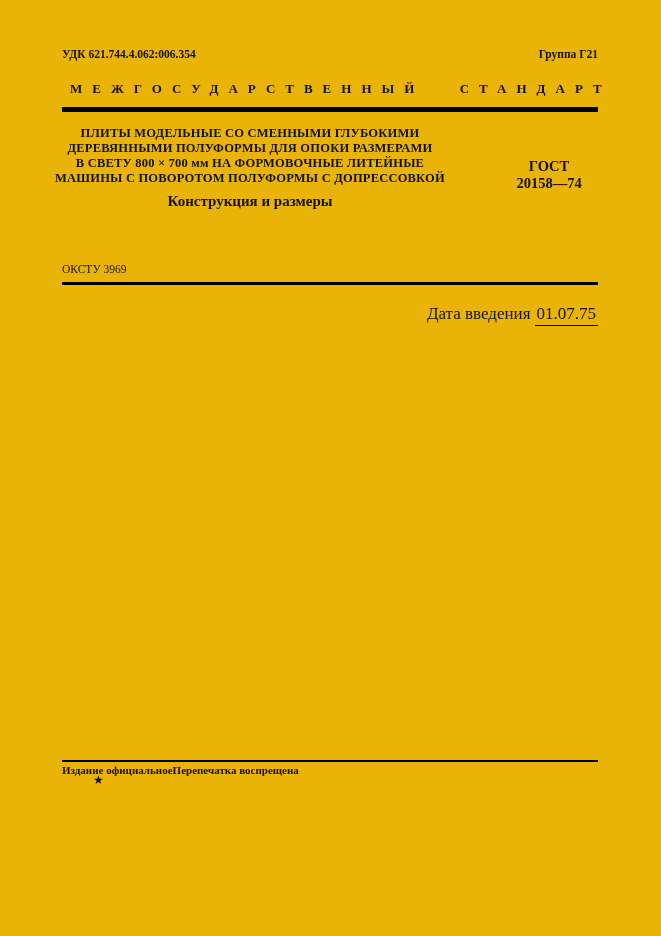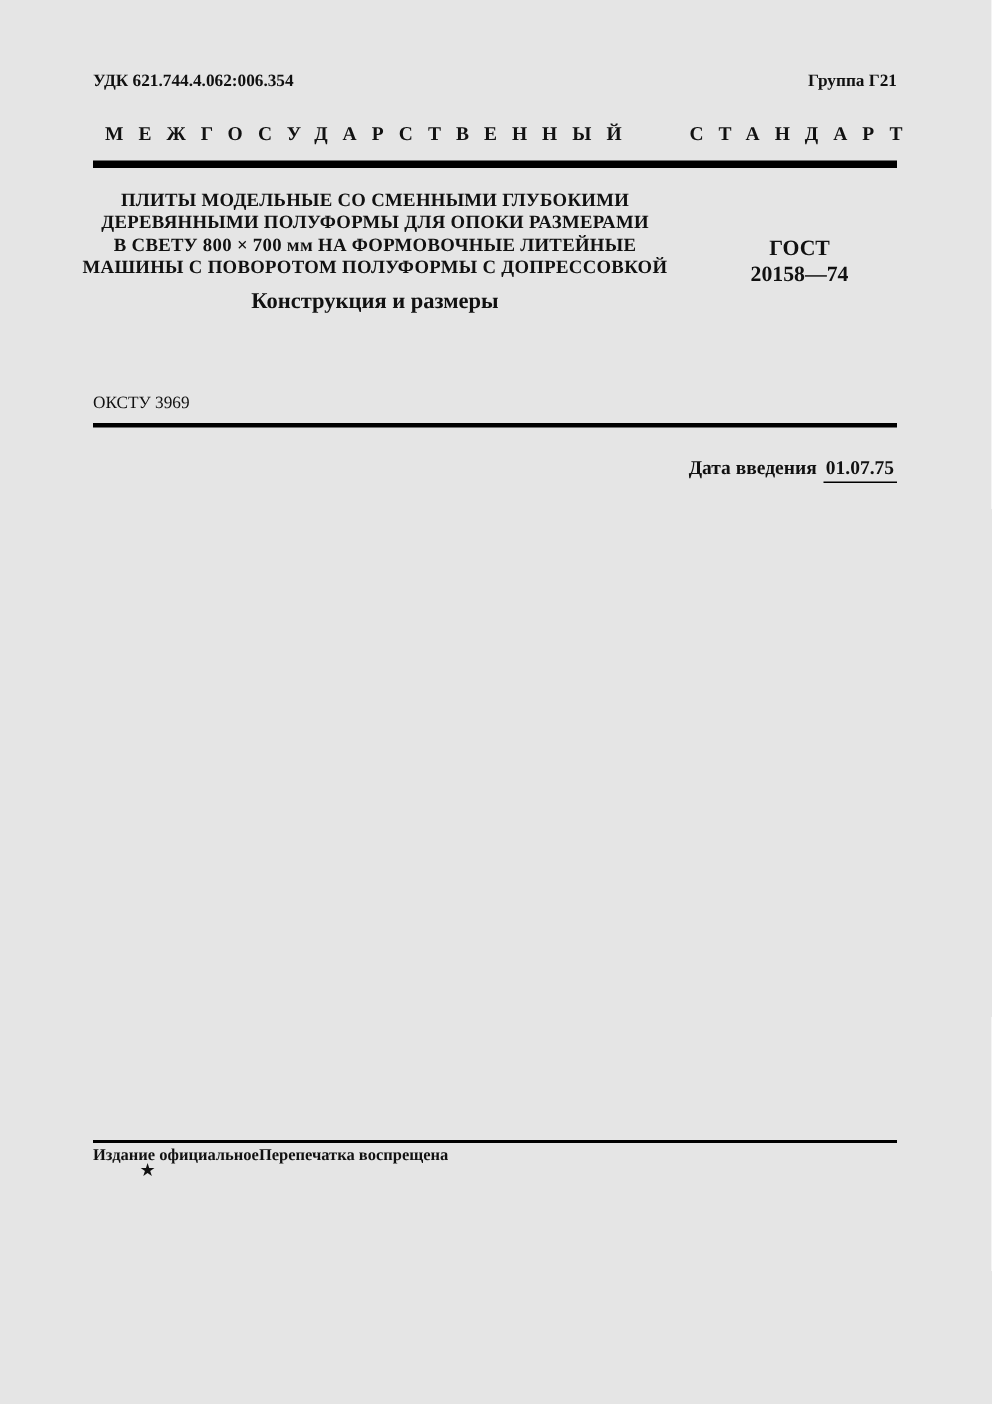--- a/index.html
+++ b/index.html
@@ -4,21 +4,21 @@
 <style>
   html, body {
     margin: 0;
     padding: 0;
     background: #ffffff;
   }
   .page {
     position: relative;
     width: 661px;
     height: 936px;
-    background: #e5e5e5;
+    background: #eab308;
     font-family: "Liberation Serif", "DejaVu Serif", serif;
     color: #111111;
     overflow: hidden;
   }
   .abs { position: absolute; }
 
   
   .meta-row {
     left: 62px; top: 48px; width: 536px;
     display: flex; justify-content: space-between;
@@ -46,21 +46,21 @@
     font-size: 12.5px; font-weight: bold; line-height: 15px;
     letter-spacing: 0.2px;
   }
   .subtitle {
     margin-top: 7px;
     font-size: 15px; font-weight: bold;
   }
 
   
   .designation {
-    left: 478px; top: 158px; width: 110px;
+    left: 494px; top: 158px; width: 110px;
     text-align: center;
     font-size: 14.5px; font-weight: bold; line-height: 17px;
   }
 
   
   .annotation {
     left: 60px; top: 215px; width: 364px;
     text-align: center;
     font-size: 11px; line-height: 13.5px;
   }
@@ -71,21 +71,21 @@
   }
 
   .rule-thick {
     left: 62px; top: 282px; width: 536px; height: 3px;
     background: #000000;
   }
 
   .date-row {
     left: 62px; top: 304px; width: 536px;
     text-align: right;
-    font-size: 13px; font-weight: bold;
+    font-size: 17px; font-weight: normal;
   }
   .date-value {
     display: inline-block;
     border-bottom: 1.5px solid #000;
     padding: 0 2px 1px 2px;
     margin-left: 4px;
   }
 
   .body-paragraph {
     left: 62px; top: 376px; width: 536px;

